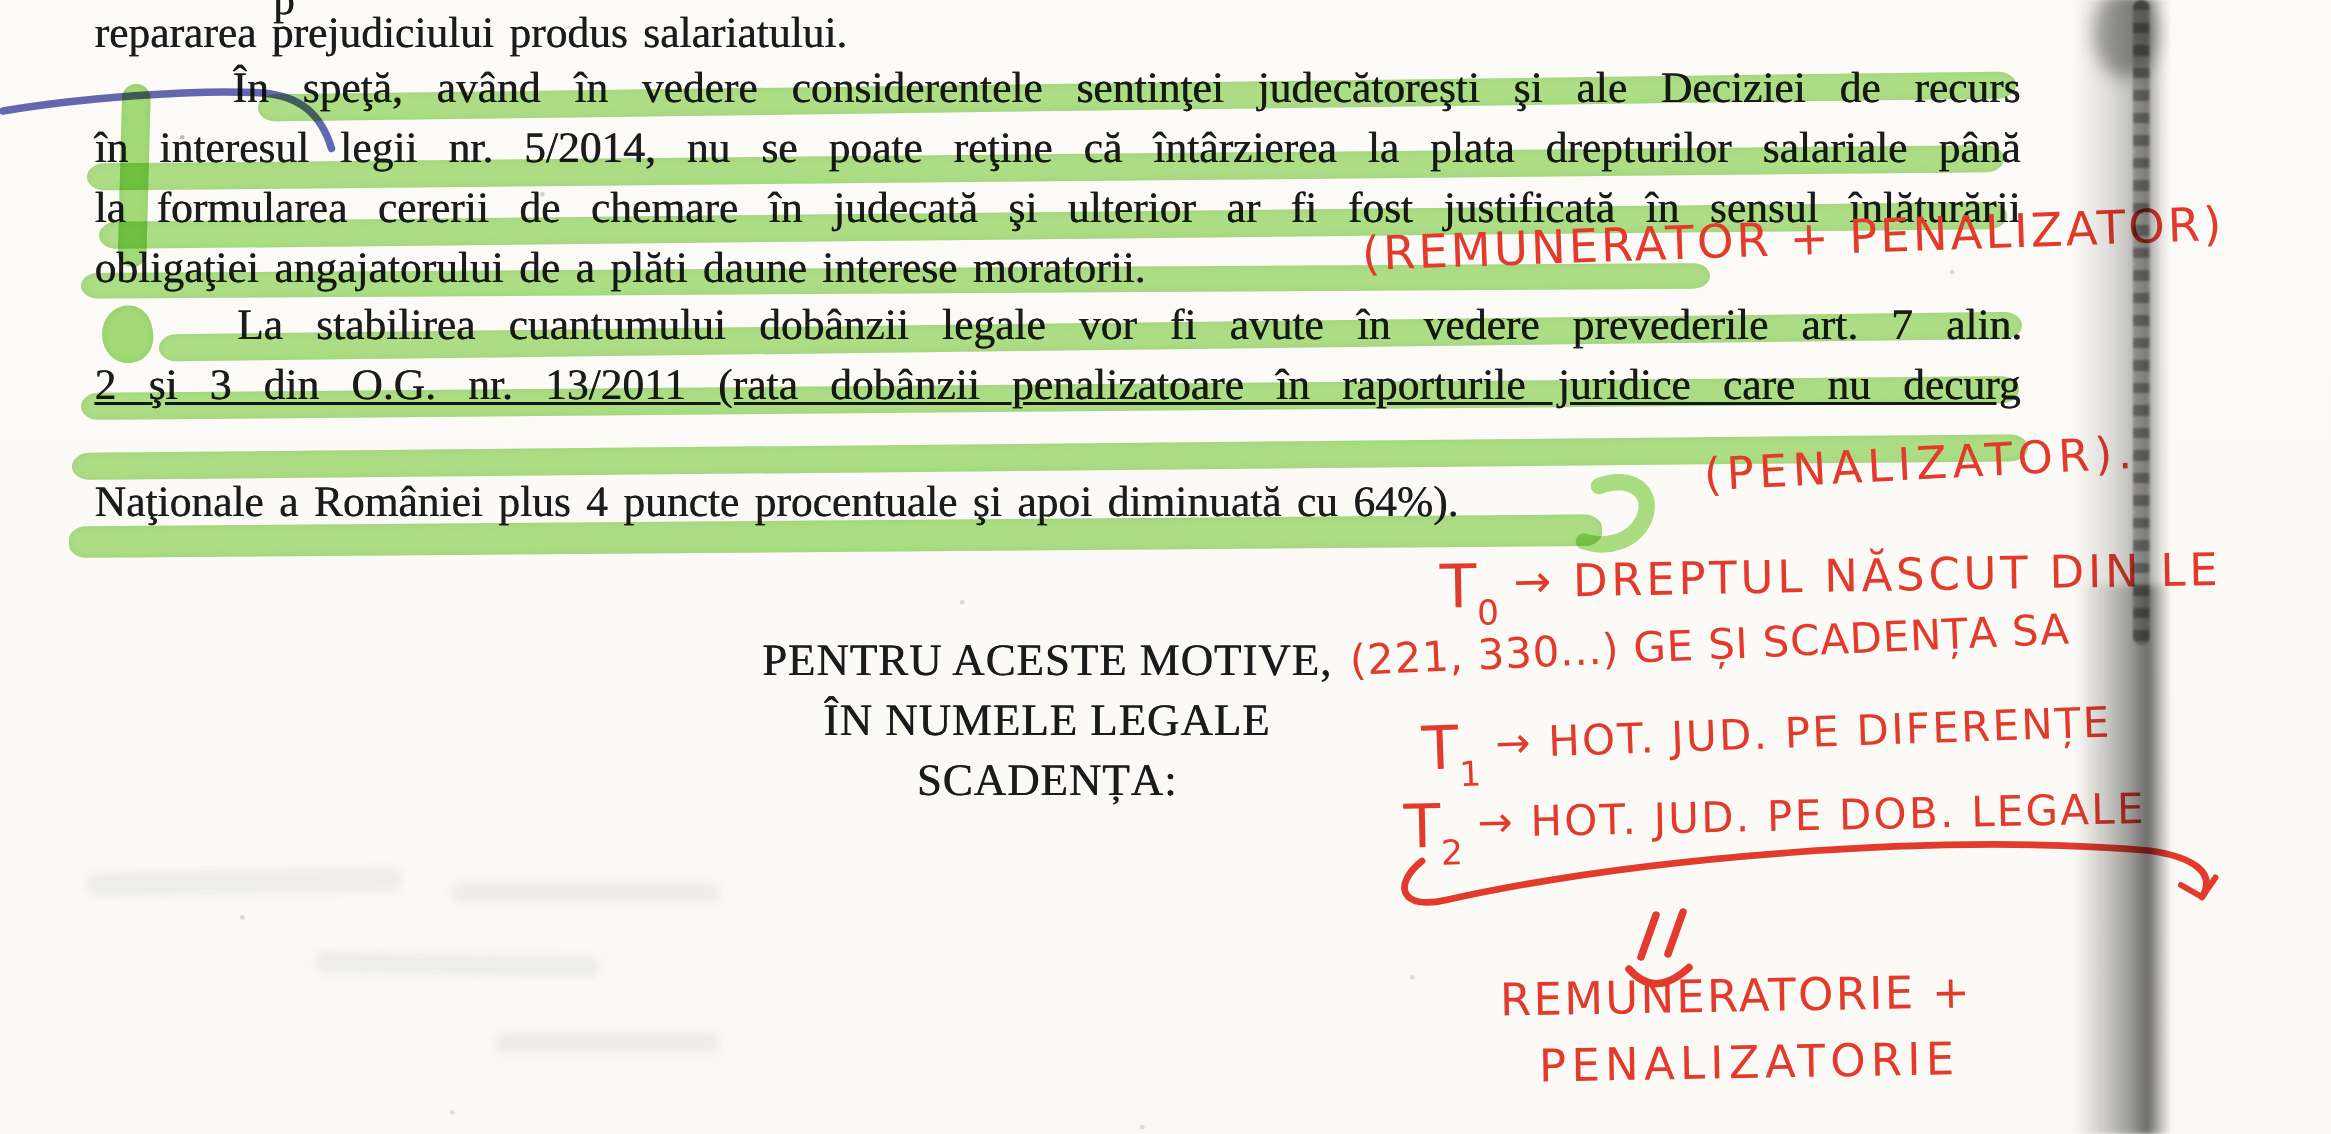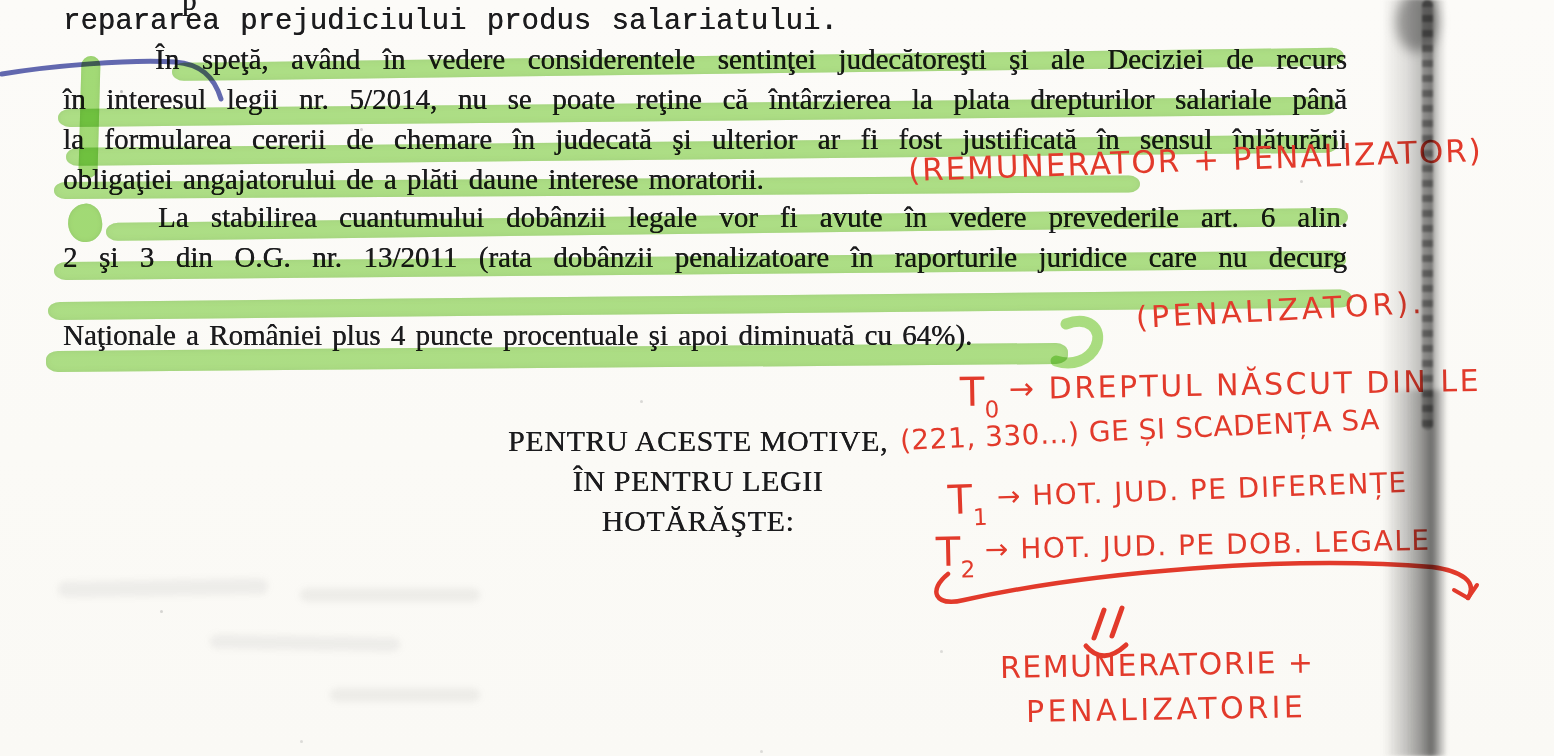--- a/index.html
+++ b/index.html
@@ -84,33 +84,33 @@
 <body>
 
 <div id="stage">
 
   <div class="bleed" style="left:58px;top:580px;width:210px;height:16px;transform:rotate(-1deg);"></div>
   <div class="bleed" style="left:300px;top:588px;width:180px;height:14px;"></div>
   <div class="bleed" style="left:210px;top:636px;width:190px;height:14px;transform:rotate(1deg);"></div>
   <div class="bleed" style="left:330px;top:688px;width:150px;height:14px;"></div>
 
   <span class="clip-glyph">p</span>
-  <div class="line loose" style="left:63px;top:5px;font-family:Liberation Mono, monospace;">repararea prejudiciului produs salariatului.</div>
+  <div class="line loose" style="left:63px;top:5px;">repararea prejudiciului produs salariatului.</div>
   <div class="line just" style="left:155px;top:42px;width:1192px;">În speţă, având în vedere considerentele sentinţei judecătoreşti şi ale Deciziei de recurs</div>
   <div class="line just" style="left:63px;top:82px;width:1284px;">în interesul legii nr. 5/2014, nu se poate reţine că întârzierea la plata drepturilor salariale până</div>
   <div class="line just" style="left:63px;top:122px;width:1284px;">la formularea cererii de chemare în judecată şi ulterior ar fi fost justificată în sensul înlăturării</div>
   <div class="line loose" style="left:63px;top:162px;">obligaţiei angajatorului de a plăti daune interese moratorii.</div>
-  <div class="line just" style="left:158px;top:200px;width:1190px;">La stabilirea cuantumului dobânzii legale vor fi avute în vedere prevederile art. 6 alin.</div>
-  <div class="line just" style="left:63px;top:240px;width:1284px;">2 şi 3 din O.G. nr. 13/2011 (rata dobânzii penalizatoare în raporturile juridice care nu decurg</div>
+  <div class="line just" style="left:158px;top:200px;width:1190px;">La stabilirea cuantumului dobânzii legale vor fi avute în vedere prevederile art. 7 alin.</div>
+  <div class="line just" style="left:63px;top:240px;width:1284px;text-decoration:underline;">2 şi 3 din O.G. nr. 13/2011 (rata dobânzii penalizatoare în raporturile juridice care nu decurg</div>
   <div class="line loose" style="left:63px;top:318px;">Naţionale a României plus 4 puncte procentuale şi apoi diminuată cu 64%).</div>
 
   <div class="heading">
     <div>PENTRU ACESTE MOTIVE,</div>
-    <div>ÎN PENTRU LEGII</div>
-    <div>HOTĂRĂŞTE:</div>
+    <div>ÎN NUMELE LEGALE</div>
+    <div>SCADENȚA:</div>
   </div>
 
   <div class="hl" style="left:172px;top:63px;width:1172px;transform:rotate(-.75deg);"></div>
   <div class="hl" style="left:58px;top:109px;width:1278px;transform:rotate(-.55deg);"></div>
   <div class="hl" style="left:66px;top:148px;width:1272px;transform:rotate(-.6deg);"></div>
   <div class="hl" style="left:54px;top:182px;width:1086px;height:17px;transform:rotate(-.35deg);"></div>
   <div class="hl" style="left:106px;top:223px;width:1242px;transform:rotate(-.7deg);"></div>
   <div class="hl" style="left:54px;top:262px;width:1292px;transform:rotate(-.5deg);"></div>
   <div class="hl" style="left:48px;top:302px;width:1304px;transform:rotate(-.55deg);"></div>
   <div class="hl" style="left:46px;top:351px;width:1022px;height:21px;transform:rotate(-.45deg);"></div>

